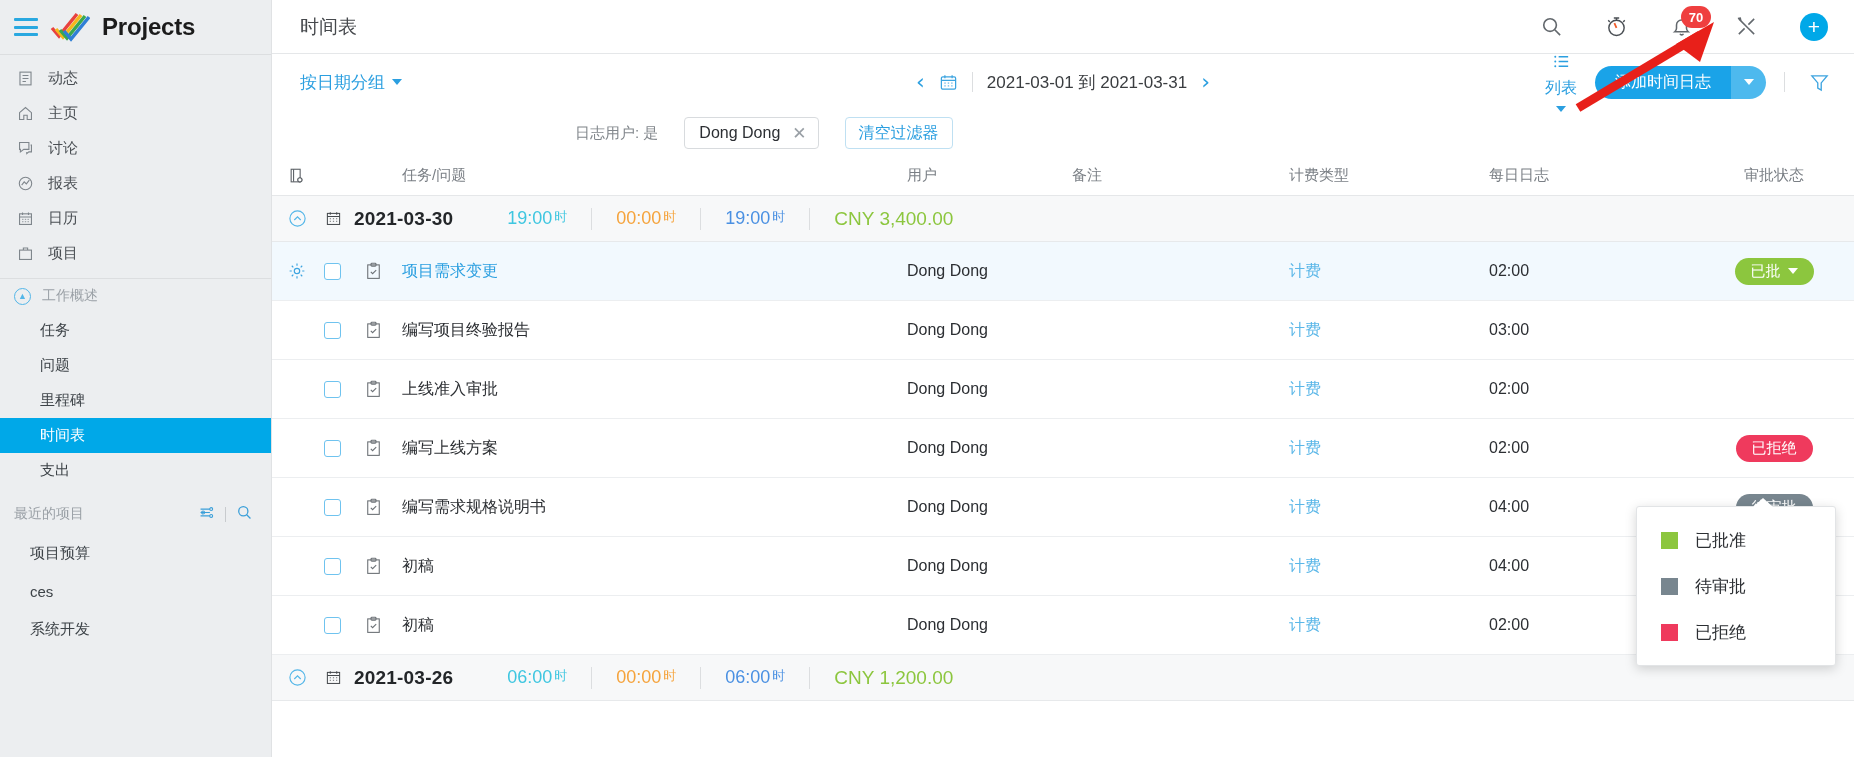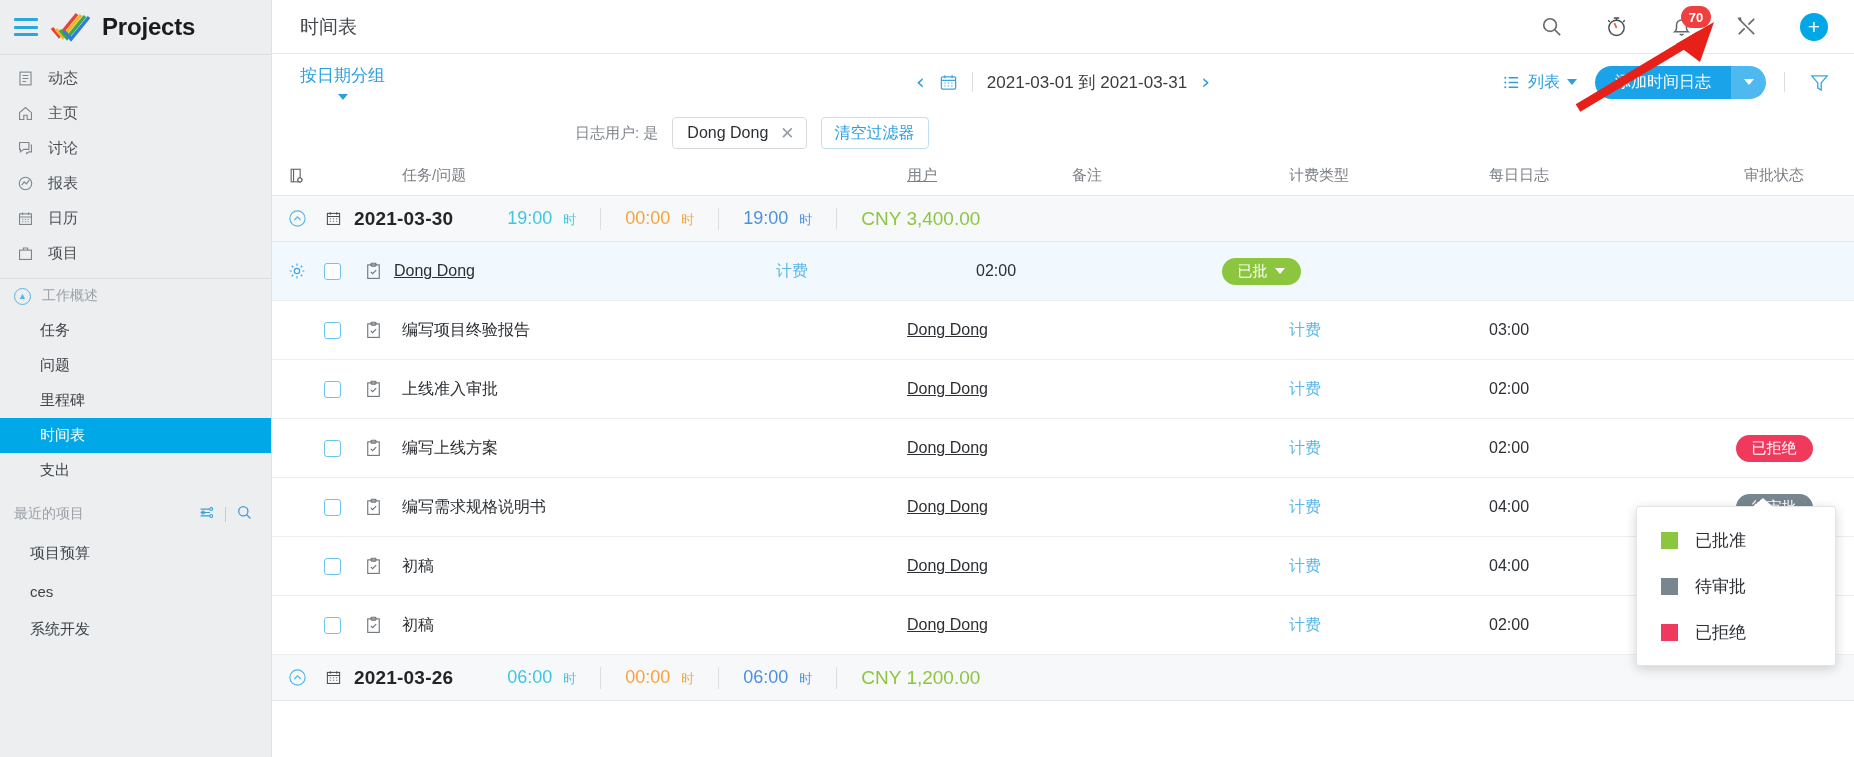--- a/index.html
+++ b/index.html
@@ -85,52 +85,52 @@
     width: 28px; height: 28px; border-radius: 50%; background: #00a8e8; color: #fff;
     display: flex; align-items: center; justify-content: center; font-size: 21px;
     line-height: 1; cursor: pointer; font-weight: 300;
   }
 
   
   .toolbar {
     height: 56px; display: flex; align-items: center; padding: 0 24px 0 28px;
   }
   .group-by { font-size: 17px; color: #2b9fe0; cursor: pointer; display: flex;
-    align-items: center; gap: 7px; flex-direction: column; }
+    align-items: center; gap: 7px; }
   .caret-d { width: 0; height: 0; border-left: 5px solid transparent;
     border-right: 5px solid transparent; border-top: 6px solid #2b9fe0; }
 
   .date-nav { position: absolute; left: 50%; transform: translateX(-50%);
     display: flex; align-items: center; gap: 14px; }
   .chev { color: #2b9fe0; font-size: 22px; cursor: pointer; line-height: 1;
     font-family: "DejaVu Sans", sans-serif; }
   .cal-ico { color: #3ca4e0; cursor: pointer; display: flex; }
   .vline { width: 1px; height: 20px; background: #dcdee0; }
   .date-range { font-size: 17px; color: #3a3d40; white-space: nowrap; }
 
   .tb-right { margin-left: auto; display: flex; align-items: center; gap: 18px; }
   .list-sel { display: flex; align-items: center; gap: 7px; color: #2b9fe0;
-    font-size: 16px; cursor: pointer; }
+    font-size: 16px; cursor: pointer; flex-direction: column; }
   .btn-split { display: flex; align-items: center; }
   .btn-main {
     background: #1aa3e8; color: #fff; font-size: 16px; height: 33px;
     display: flex; align-items: center; padding: 0 20px;
     border-radius: 17px 0 0 17px; cursor: pointer; white-space: nowrap;
   }
   .btn-arrow {
     background: #4db9ee; width: 35px; height: 33px; border-radius: 0 17px 17px 0;
     display: flex; align-items: center; justify-content: center; cursor: pointer;
   }
   .btn-arrow .caret-w { width: 0; height: 0; border-left: 5px solid transparent;
     border-right: 5px solid transparent; border-top: 6px solid #fff; }
   .filter-ico { color: #3ca4e0; cursor: pointer; display: flex; margin-left: 6px; }
 
   
   .filter-row {
-    height: 46px; display: flex; align-items: center; padding-left: 303px; gap: 14px;
+    height: 46px; display: flex; align-items: center; padding-left: 303px; gap: 26px;
   }
   .fr-label { font-size: 15px; color: #82878c; }
   .chip {
     border: 1px solid #d8dbde; border-radius: 4px; height: 32px; display: flex;
     align-items: center; gap: 12px; padding: 0 11px 0 14px; font-size: 16px;
     color: #2c2f33; background: #fff; cursor: pointer;
   }
   .chip .x { color: #9aa0a6; font-size: 17px; line-height: 1; }
   .clear-btn {
     border: 1px solid #bfe0f2; border-radius: 4px; height: 32px; display: flex;
@@ -152,39 +152,39 @@
   .grp {
     height: 46px; display: flex; align-items: center; background: #f7f8f9;
     border-bottom: 1px solid #e7e9eb;
   }
 
   .c-gear { width: 40px; flex: 0 0 40px; display: flex; justify-content: center;
     padding-left: 10px; }
   .c-chk  { width: 40px; flex: 0 0 40px; display: flex; justify-content: center; }
   .c-ico  { width: 42px; flex: 0 0 42px; display: flex; justify-content: center; }
   .c-task { flex: 1; padding-left: 8px; }
-  .c-user { width: 165px; flex: 0 0 165px; text-decoration: underline; }
+  .c-user { width: 165px; flex: 0 0 165px; }
   .c-note { width: 175px; flex: 0 0 175px; }
   .c-bill { width: 200px; flex: 0 0 200px; margin-left: 42px; }
   .c-log  { width: 205px; flex: 0 0 205px; }
   .c-stat { width: 160px; flex: 0 0 160px; display: flex; justify-content: center; }
 
   .chkbox { width: 17px; height: 17px; border: 1px solid #6fc3ef; border-radius: 3px;
     background: #fff; cursor: pointer; }
   .link-task { color: #2b9fe0; cursor: pointer; }
   .bill-link { color: #5bb7e8; cursor: pointer; }
   .clip { color: #6b7075; display: flex; }
 
   .grp-expand { width: 40px; flex: 0 0 40px; display: flex; justify-content: center;
     padding-left: 10px; }
   .grp-cal { width: 42px; flex: 0 0 42px; display: flex; justify-content: center;
     color: #44484c; }
   .grp-date { font-size: 19px; font-weight: bold; color: #232629; margin-right: 30px;
     letter-spacing: 0.2px; }
-  .grp-stat { font-size: 18px; padding: 0 24px; display: flex; align-items: flex-end; gap: 11px; }
+  .grp-stat { font-size: 18px; padding: 0 24px; display: flex; align-items: flex-start; gap: 2px; }
   .grp-stat .unit { font-size: 13px; }
   .gsep { width: 1px; height: 22px; background: #dcdee0; }
   .c1 { color: #3ec6e0; }
   .c2 { color: #f5a33c; }
   .c3 { color: #4a90e2; }
   .c4 { color: #8cc63e; font-size: 19px; padding-left: 24px; }
 
   .pill {
     display: inline-flex; align-items: center; justify-content: center; gap: 7px;
     height: 27px; border-radius: 14px; color: #fff; font-size: 15px; padding: 0 16px;
@@ -507,20 +507,23 @@
         </div>
         <div class="c-ico">
           <span class="clip">
             <svg width="17" height="18" viewBox="0 0 18 20" fill="none" stroke="#6b7075" stroke-width="1.2">
               <rect x="2.6" y="3.2" width="12.8" height="15"></rect>
               <rect x="6.2" y="1.4" width="5.6" height="3.2" rx="1"></rect>
               <path d="M6 11l2 2 4-4"></path>
             </svg>
           </span>
         </div>
+        <div class="c-task">
+          <span class="link-task">项目需求变更</span>
+        </div>
         <div class="c-user">Dong Dong</div>
         <div class="c-note"></div>
         <div class="c-bill">
           <span class="bill-link">计费</span>
         </div>
         <div class="c-log">02:00</div>
         <div class="c-stat">
           <span class="pill green">
             <span>已批</span>
             <span class="caret-w"></span>

